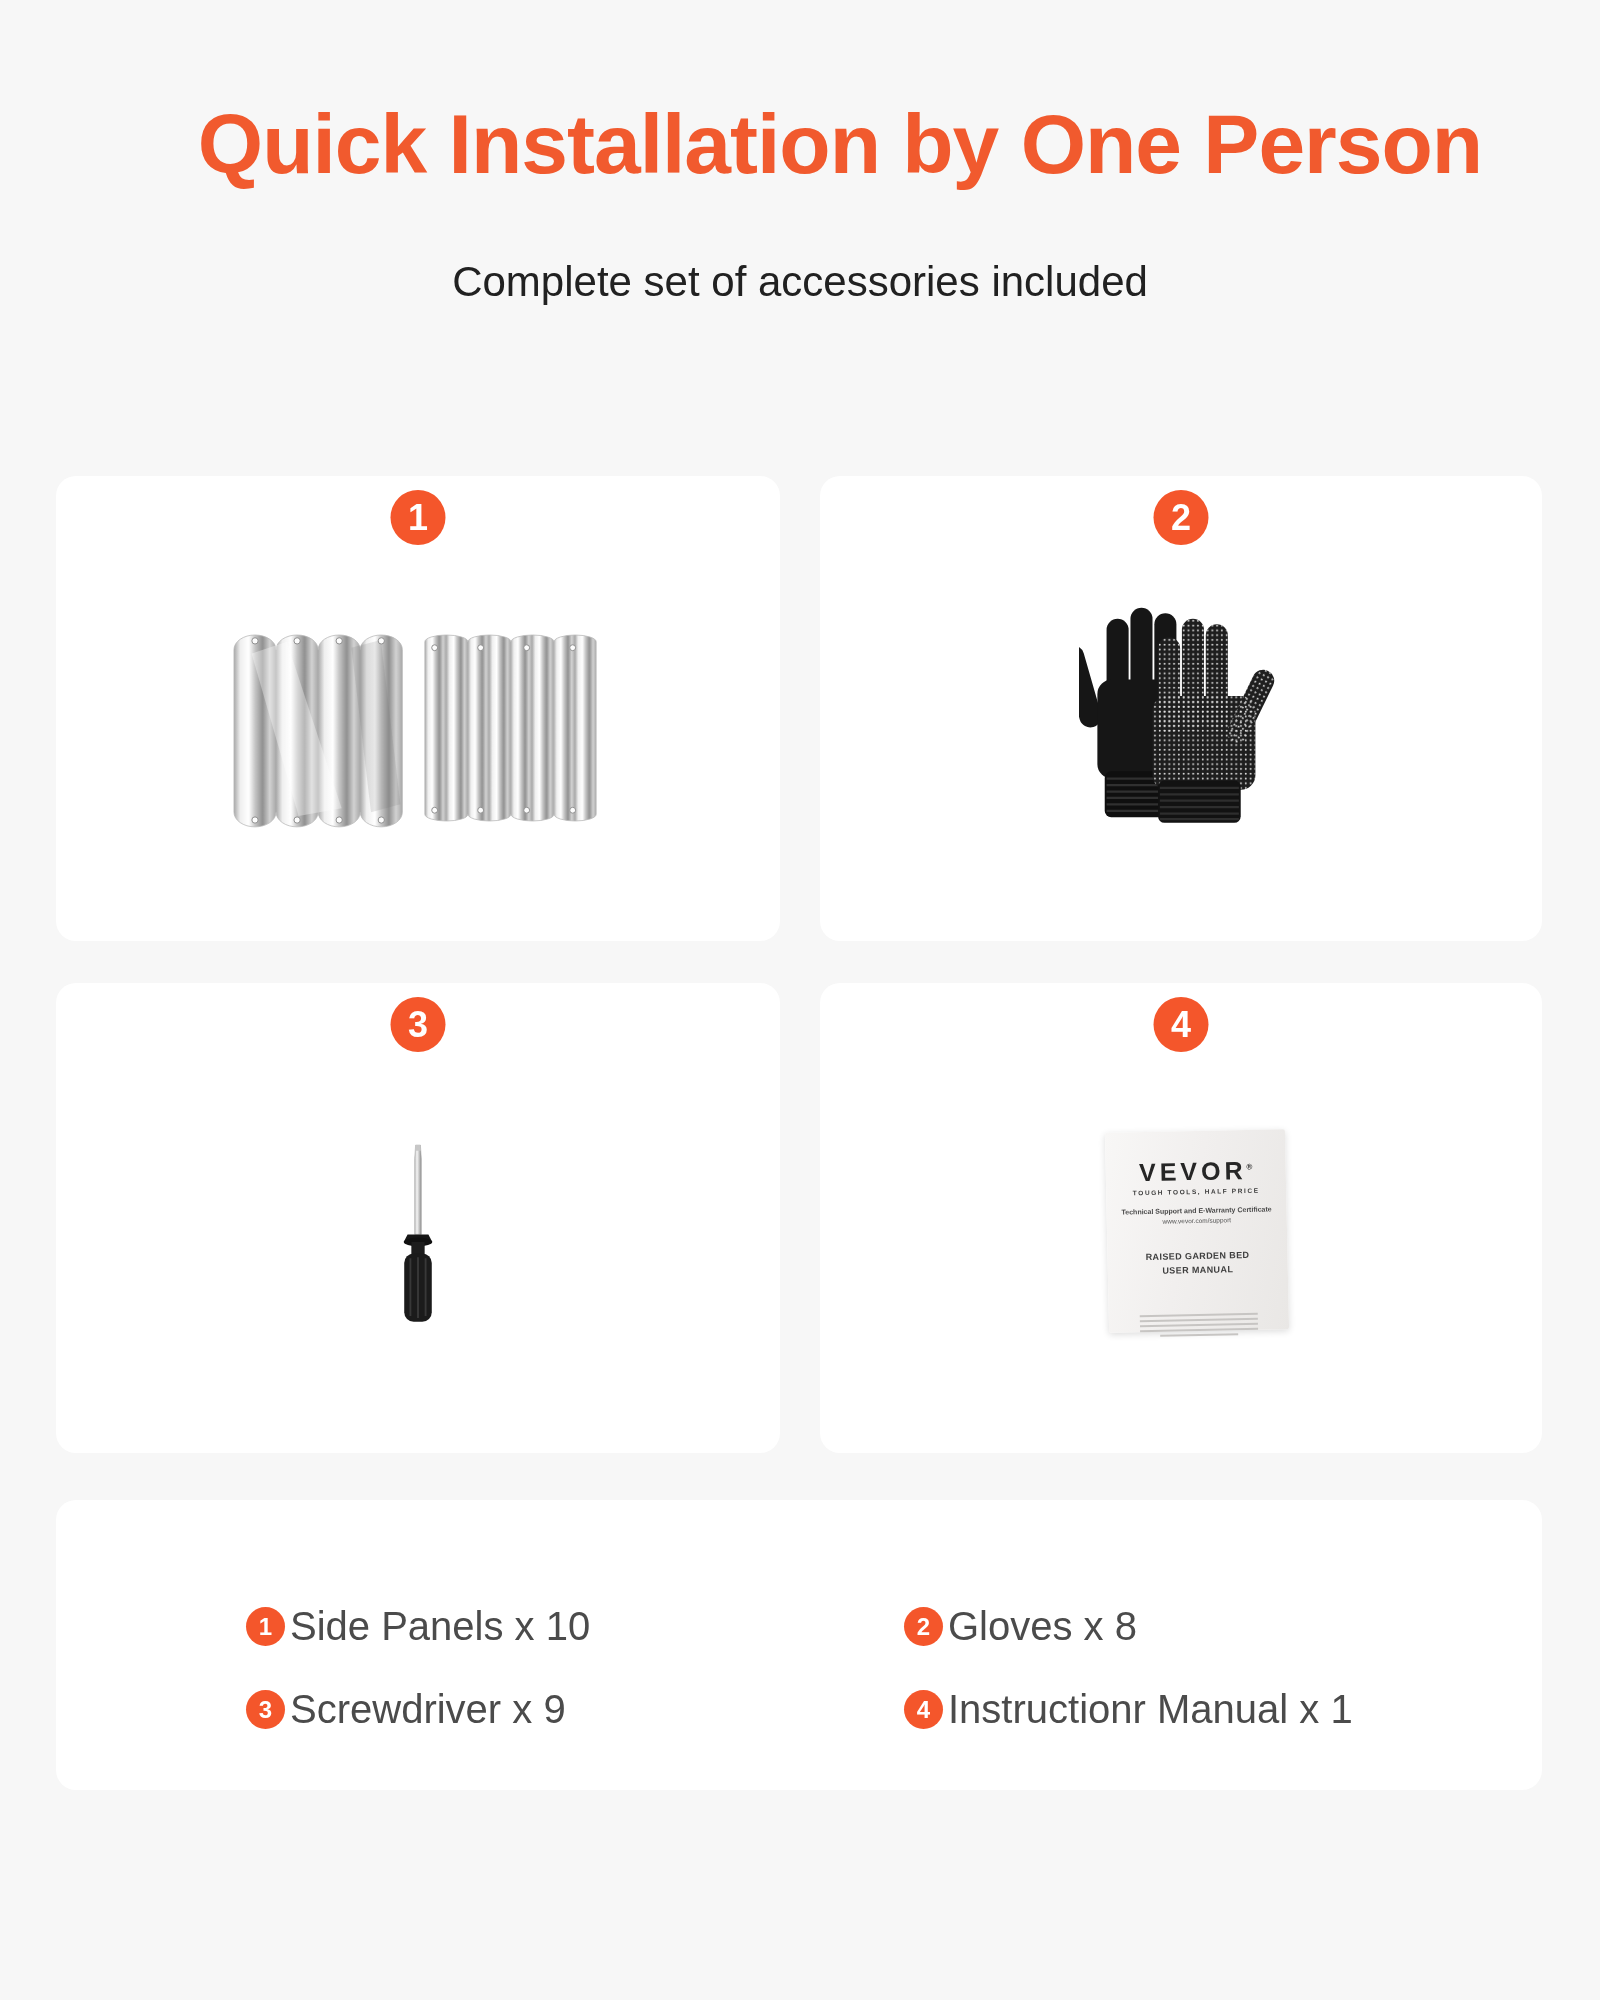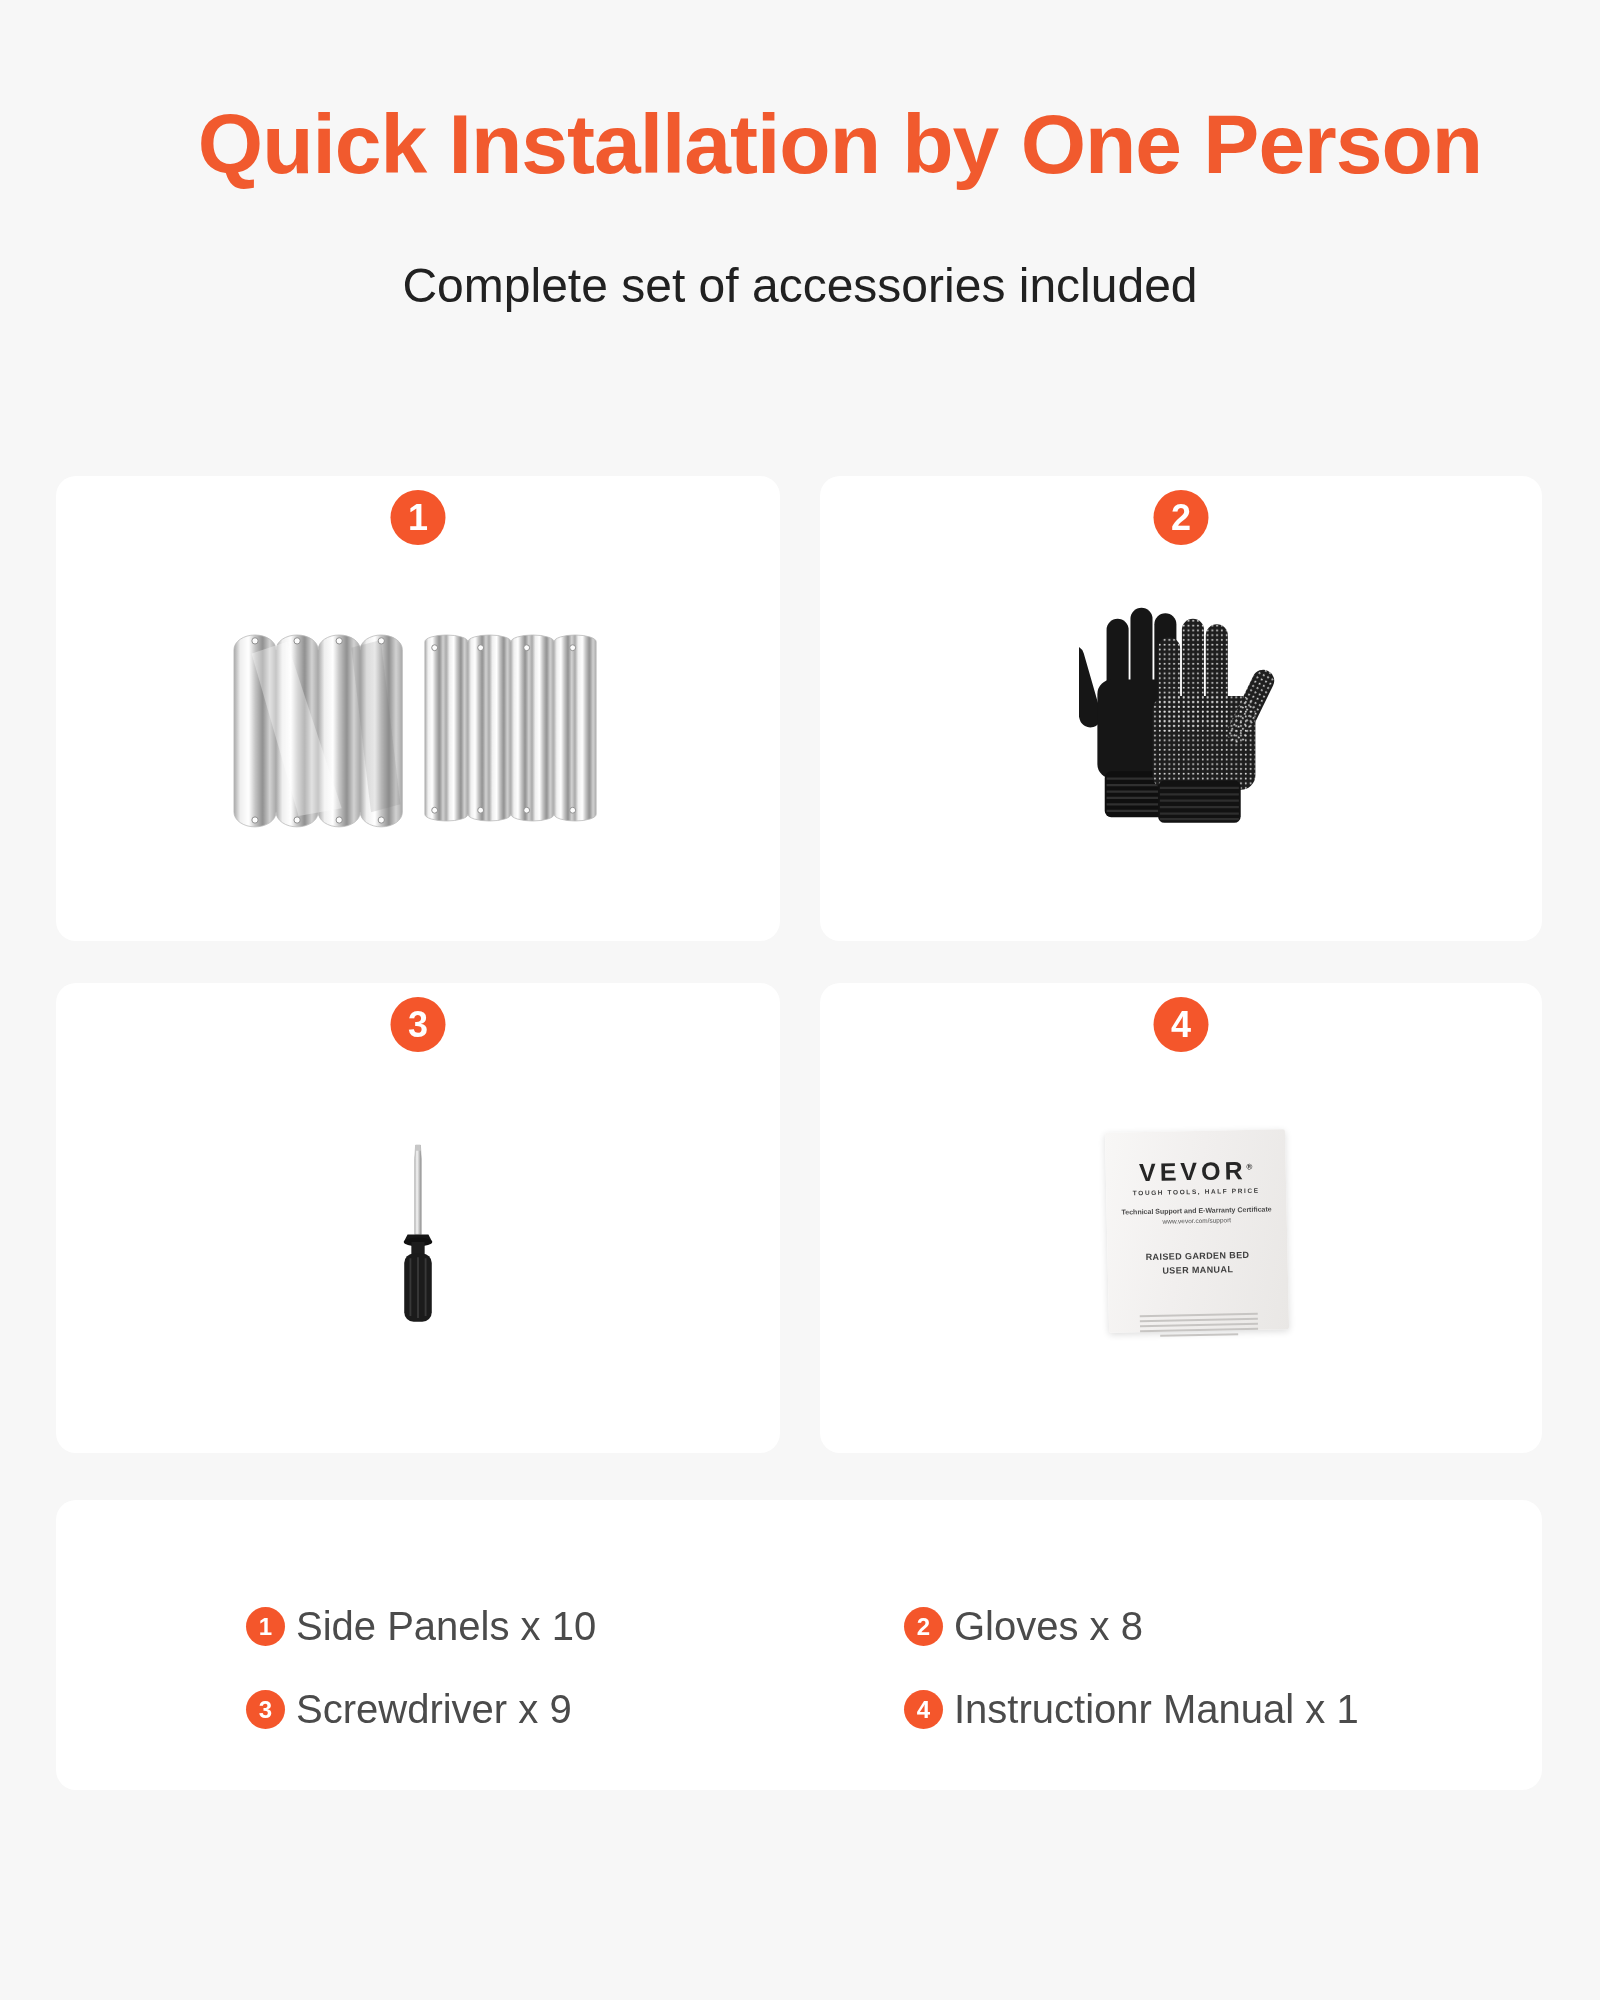--- a/index.html
+++ b/index.html
@@ -8,21 +8,21 @@
     font-family:"Liberation Sans","DejaVu Sans",sans-serif;overflow:hidden;
   }
   .title{
     position:absolute;top:96px;left:0;width:1600px;margin:0;
     text-align:center;font-size:84px;font-weight:bold;letter-spacing:-1px;
     color:#F15A2E;
     padding-left:40px;
   }
   .subtitle{
     position:absolute;top:258px;left:0;width:1600px;
-    text-align:center;font-size:48px;font-weight:400;color:#212121;
+    text-align:center;font-size:42px;font-weight:400;color:#212121;
   }
   .card{position:absolute;background:#FFFFFF;border-radius:20px;}
   .card1{left:56px;top:476px;width:724px;height:465px;}
   .card2{left:820px;top:476px;width:722px;height:465px;}
   .card3{left:56px;top:983px;width:724px;height:470px;}
   .card4{left:820px;top:983px;width:722px;height:470px;}
   .legendCard{left:56px;top:1500px;width:1486px;height:290px;}
   .badge{
     position:absolute;top:14px;left:50%;transform:translateX(-50%);
     width:55px;height:55px;border-radius:50%;background:#F4562B;
@@ -52,21 +52,21 @@
   .legend-item{position:absolute;display:flex;align-items:center;}
   .li1{left:190px;top:104px;}
   .li2{left:848px;top:104px;}
   .li3{left:190px;top:187px;}
   .li4{left:848px;top:187px;}
   .lbadge{
     flex:0 0 auto;width:39px;height:39px;border-radius:50%;background:#F4562B;
     color:#fff;font-size:24px;font-weight:bold;
     display:flex;align-items:center;justify-content:center;
   }
-  .llabel{margin-left:11px;font-size:40px;color:#4B4B4B;white-space:nowrap;}
+  .llabel{margin-left:5px;font-size:40px;color:#4B4B4B;white-space:nowrap;}
   .li4 .llabel{}
 </style>
 </head>
 <body>
 
 <div class="page">
 
   <h1 class="title">Quick Installation by One Person</h1>
   <div class="subtitle">Complete set of accessories included</div>
 

